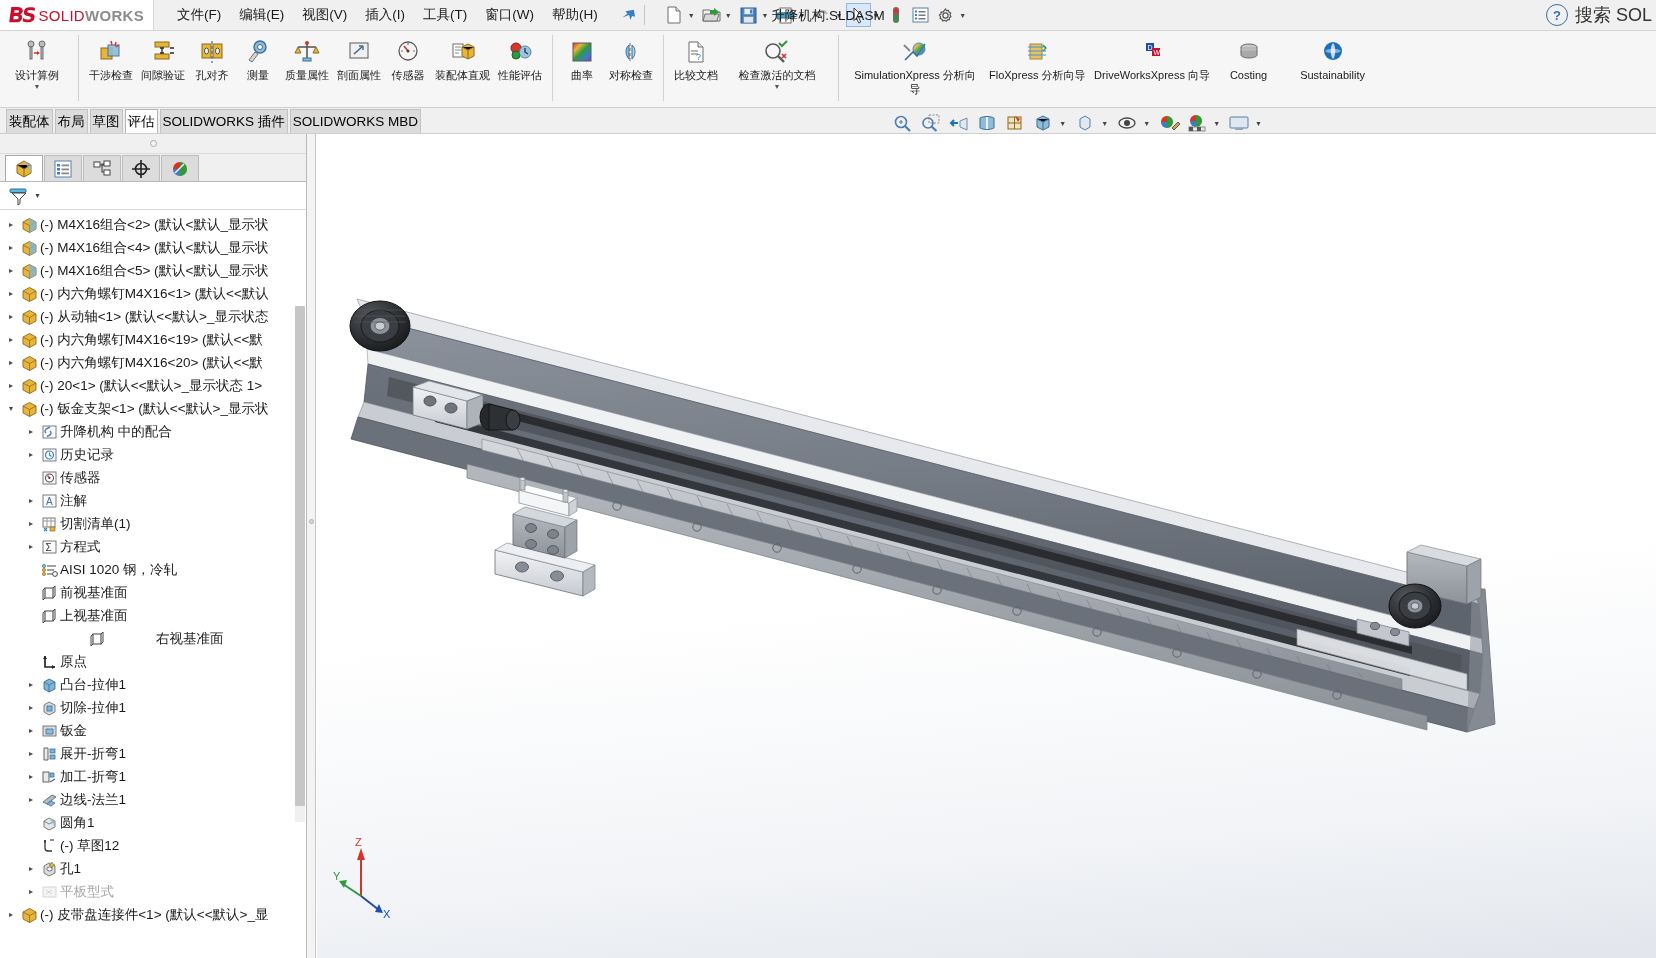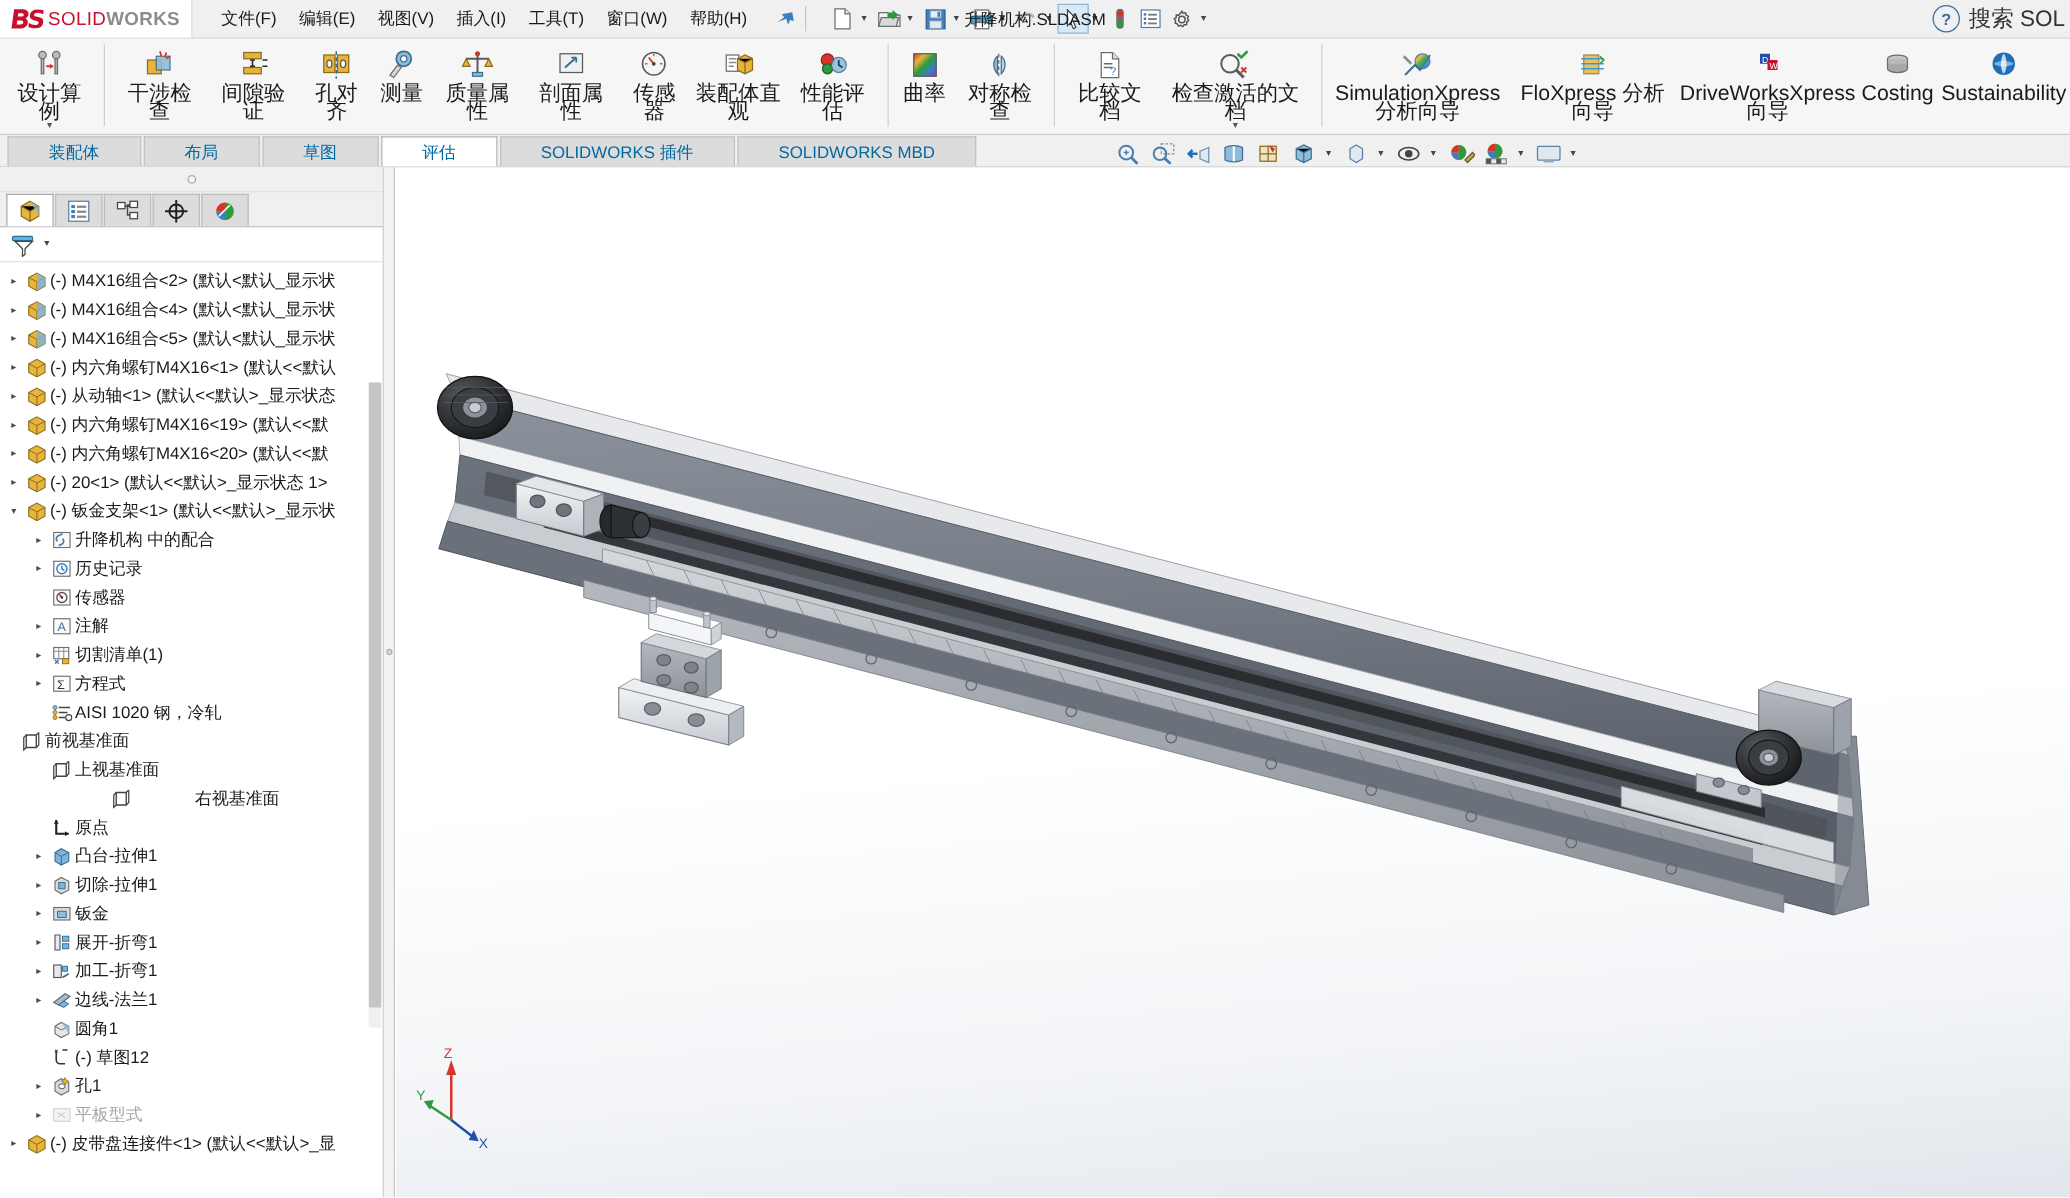--- a/index.html
+++ b/index.html
@@ -73,36 +73,36 @@
     display: flex; align-items: flex-start;
   }
   .rgroup { display: flex; align-items: flex-start; height: 77px; padding: 3px 2px 0 2px; }
   .rsep { width: 1px; height: 66px; background: #d0d0d0; margin: 4px 4px 0 4px; }
   .rbtn {
     display: flex; flex-direction: column; align-items: center;
     min-width: 46px; max-width: 76px; padding: 3px 4px 0 4px; cursor: default;
   }
   .rbtn .ic { height: 30px; display: flex; align-items: center; justify-content: center; }
   .rbtn .lb {
-    font-size: 17px; color: #1a1a1a; text-align: center; line-height: 14px;
+    font-size: 11px; color: #1a1a1a; text-align: center; line-height: 14px;
     word-break: break-all; margin-top: 1px;
   }
   .rbtn.wide { max-width: 140px; min-width: 80px; }
   .rbtn.wide .lb { word-break: normal; }
   .rbtn .dd { font-size: 7px; color: #555; margin-top: 1px; }
 
   
   .cmdtabs {
     position: absolute; top: 108px; left: 0; width: 1656px; height: 26px;
     background: #f0f0f0; border-bottom: 1px solid #cfcfcf;
     display: flex; align-items: flex-end; padding-left: 6px;
   }
   .ctab {
-    height: 24px; padding: 0 32px; display: flex; align-items: center;
-    font-size: 13.5px; color: #0369a1; background: #dcdcdc;
+    height: 24px; padding: 0 2px; display: flex; align-items: center;
+    font-size: 13.5px; color: #000000; background: #dcdcdc;
     border: 1px solid #c2c2c2; border-bottom: none; margin-right: 2px; cursor: default;
   }
   .ctab.active { background: #fff; border-color: #b4b4b4; font-weight: normal; }
 
   .viewtools {
     position: absolute; top: 110px; right: 390px; height: 26px;
     display: flex; align-items: center; gap: 2px;
   }
   .vbtn {
     width: 26px; height: 24px; display: flex; align-items: center; justify-content: center;
@@ -843,21 +843,21 @@
             <svg width="17" height="16" viewBox="0 0 17 16">
               <circle cx="3" cy="4" r="1.6" fill="#8fbcd8" stroke="#3a6f94" stroke-width=".7"></circle>
               <circle cx="3" cy="8" r="1.6" fill="#e8b43a" stroke="#8a6b1f" stroke-width=".7"></circle>
               <circle cx="3" cy="12" r="1.6" fill="#e8b43a" stroke="#8a6b1f" stroke-width=".7"></circle>
               <path d="M6 4h9M6 8h7M6 12h5" stroke="#444" stroke-width="1.2"></path>
               <circle cx="14" cy="12" r="2.4" fill="none" stroke="#444" stroke-width="1"></circle>
             </svg>
           </span>
           <span class="tlabel">AISI 1020 钢，冷轧</span>
         </div>
-        <div class="trow" style="">
+        <div class="trow" style="padding-left: 24px;">
           <span class="arrow"></span>
           <span class="tico">
             <svg width="17" height="16" viewBox="0 0 17 16">
               <path d="M4 3h8v10H4z" fill="none" stroke="#444" stroke-width="1.1"></path>
               <path d="M4 3l-2 2v10l2-2M12 3l2-2" stroke="#444" stroke-width="1" fill="none"></path>
               <path d="M12 13l2-2V1" stroke="#444" stroke-width="1" fill="none"></path>
             </svg>
           </span>
           <span class="tlabel">前视基准面</span>
         </div>

